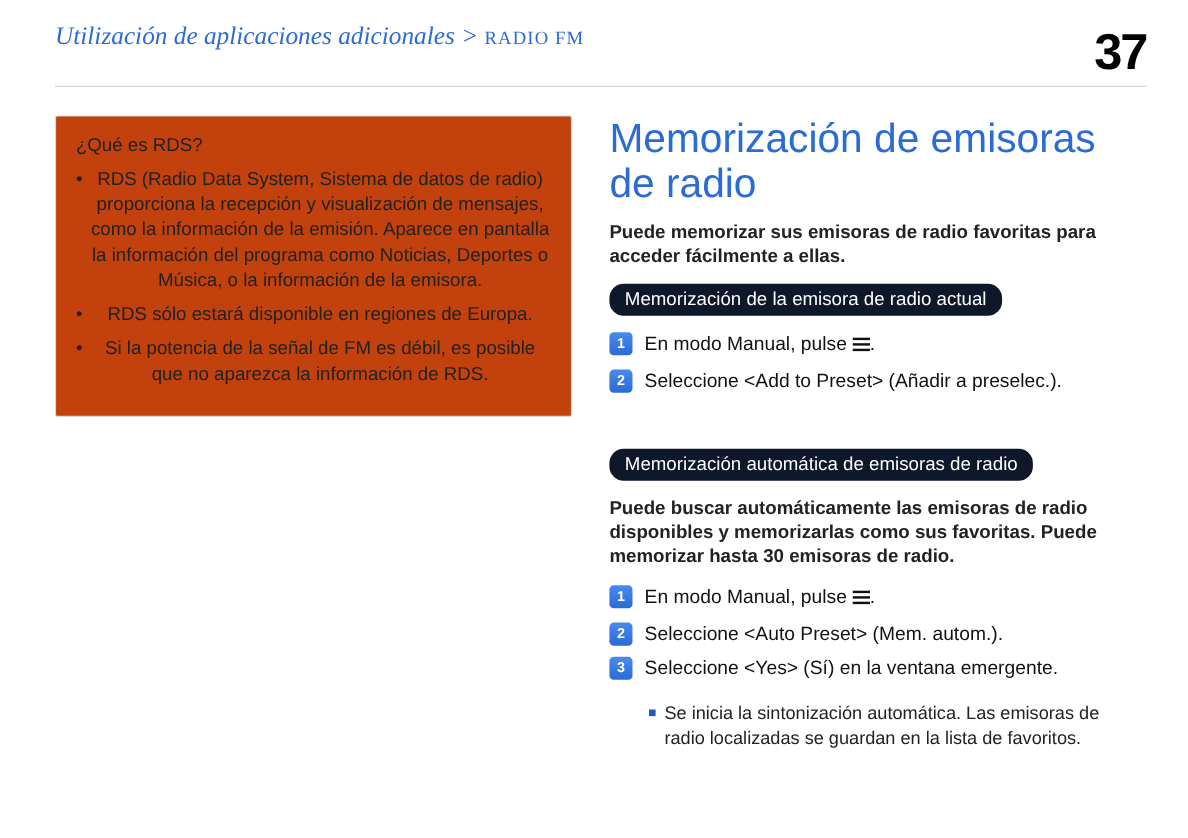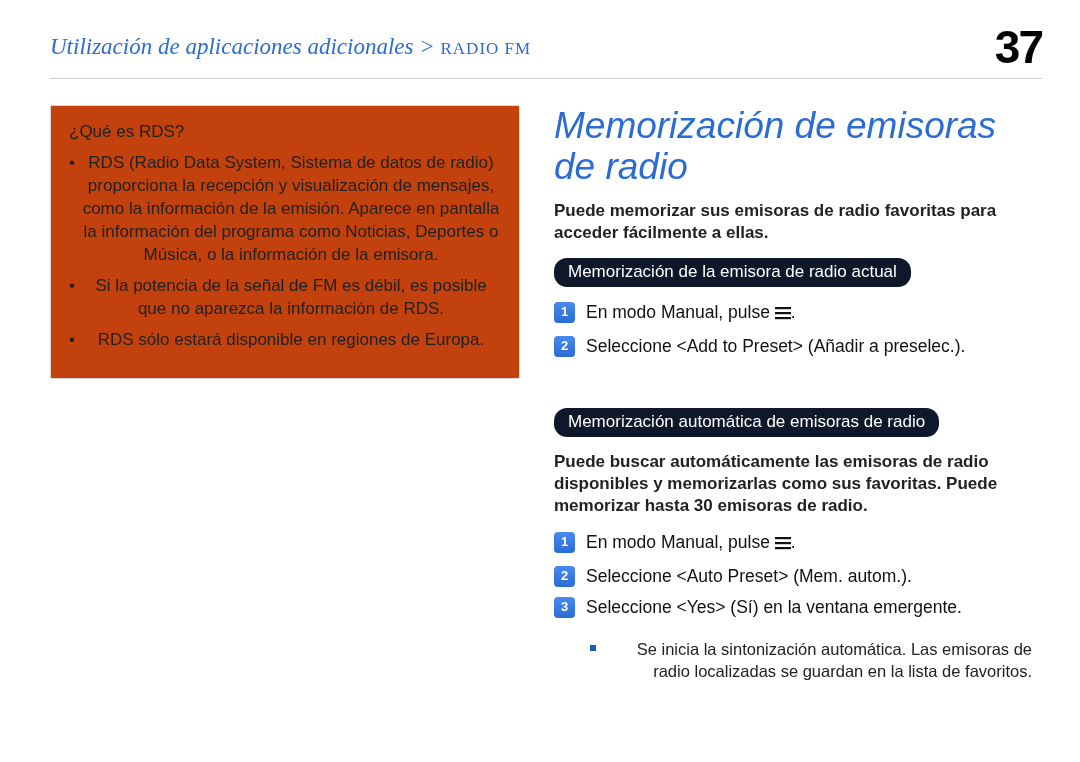--- a/index.html
+++ b/index.html
@@ -1,38 +1,38 @@
 <!DOCTYPE html>
 <html><head>
 <meta charset="utf-8">
 <style>
   * { box-sizing: border-box; margin: 0; padding: 0; }
   html, body { width: 1080px; height: 762px; font-family: Arial, Helvetica, sans-serif; background: #fff; }
   .page { position: relative; width: 1080px; height: 762px; padding: 20px 38px 20px 50px; }
-  .header-row { display: flex; justify-content: space-between; align-items: center; border-bottom: 1px solid #d0d0d0; padding-bottom: 4px; margin-bottom: 26px; }
+  .header-row { display: flex; justify-content: space-between; align-items: flex-start; border-bottom: 1px solid #d0d0d0; padding-bottom: 4px; margin-bottom: 26px; }
   .breadcrumb { font-family: Georgia, "Times New Roman", serif; font-style: italic; font-size: 23px; color: #2a6bd4; }
   .breadcrumb .sub { font-style: normal; font-size: 17px; letter-spacing: 1px; font-variant: small-caps; color: #2a6bd4; }
   .page-no { font-family: Arial, sans-serif; font-size: 46px; color: #000000; font-weight: 700; letter-spacing: -2px; }
   .columns { display: flex; gap: 34px; }
   .col-left { width: 470px; }
   .col-right { width: 478px; }
   .box { background: #c2410c; border: 1px solid #d6d7d8; border-radius: 2px; padding: 16px 18px 18px 18px; }
   .box-title { font-size: 17px; color: #222; margin-bottom: 10px; }
   .box ul { list-style: none; padding: 0; }
   .box li { font-size: 17px; line-height: 1.35; color: #222; padding-left: 12px; position: relative; margin-bottom: 8px; text-align: center; }
   .box li::before { content: "•"; position: absolute; left: 0; top: 0; color: #222; }
-  .section-title { font-size: 37px; line-height: 1.12; color: #2a6bd4; font-weight: 400; margin-bottom: 12px; font-style: italic; }
+  .section-title { font-size: 37px; line-height: 1.12; color: #2a6bd4; font-weight: 400; margin-bottom: 12px; }
   .body-text { font-size: 17px; line-height: 1.3; color: #222; margin-bottom: 14px; font-weight: bold; }
   .pill { display: inline-block; background: #0f172a; color: #fff; font-size: 17px; padding: 4px 14px 5px 14px; border-radius: 13px; margin-bottom: 14px; }
   .steps { list-style: none; padding: 0; margin-bottom: 20px; }
   .steps li { display: flex; align-items: flex-start; gap: 11px; font-size: 17.5px; color: #111; margin-bottom: 9px; line-height: 1.3; }
   .num-badge { flex: 0 0 auto; width: 21px; height: 21px; border-radius: 4px; background: linear-gradient(#4a8af0, #2a6bd4); color: #fff; font-size: 13px; font-weight: bold; display: inline-flex; align-items: center; justify-content: center; margin-top: 1px; }
   .menu-icon { display: inline-block; vertical-align: -2px; }
   .note-list { list-style: none; padding: 0; }
-  .note-list li { font-size: 16.5px; line-height: 1.3; color: #222; padding-left: 50px; position: relative; text-align: right; }
+  .note-list li { font-size: 16.5px; line-height: 1.3; color: #222; padding-left: 50px; position: relative; }
   .note-list li .bullet-sq { position: absolute; left: 36px; top: 6px; width: 6px; height: 6px; background: #1b5bbf; }
 </style>
 </head>
 <body>
 
 <div class="page">
 
   <div class="header-row">
     <div class="breadcrumb">
       <span>Utilización de aplicaciones adicionales</span>
@@ -42,22 +42,22 @@
     <div class="page-no">37</div>
   </div>
 
   <div class="columns">
 
     <div class="col-left">
       <div class="box">
         <div class="box-title">¿Qué es RDS?</div>
         <ul>
           <li>RDS (Radio Data System, Sistema de datos de radio) proporciona la recepción y visualización de mensajes, como la información de la emisión. Aparece en pantalla la información del programa como Noticias, Deportes o Música, o la información de la emisora.</li>
+          <li>RDS sólo estará disponible en regiones de Europa.</li>
           <li>Si la potencia de la señal de FM es débil, es posible que no aparezca la información de RDS.</li>
-          <li>RDS sólo estará disponible en regiones de Europa.</li>
         </ul>
       </div>
     </div>
 
     <div class="col-right">
       <h1 class="section-title">Memorización de emisoras de radio</h1>
       <p class="body-text">Puede memorizar sus emisoras de radio favoritas para acceder fácilmente a ellas.</p>
 
       <div class="pill">Memorización de la emisora de radio actual</div>
       <ul class="steps">

